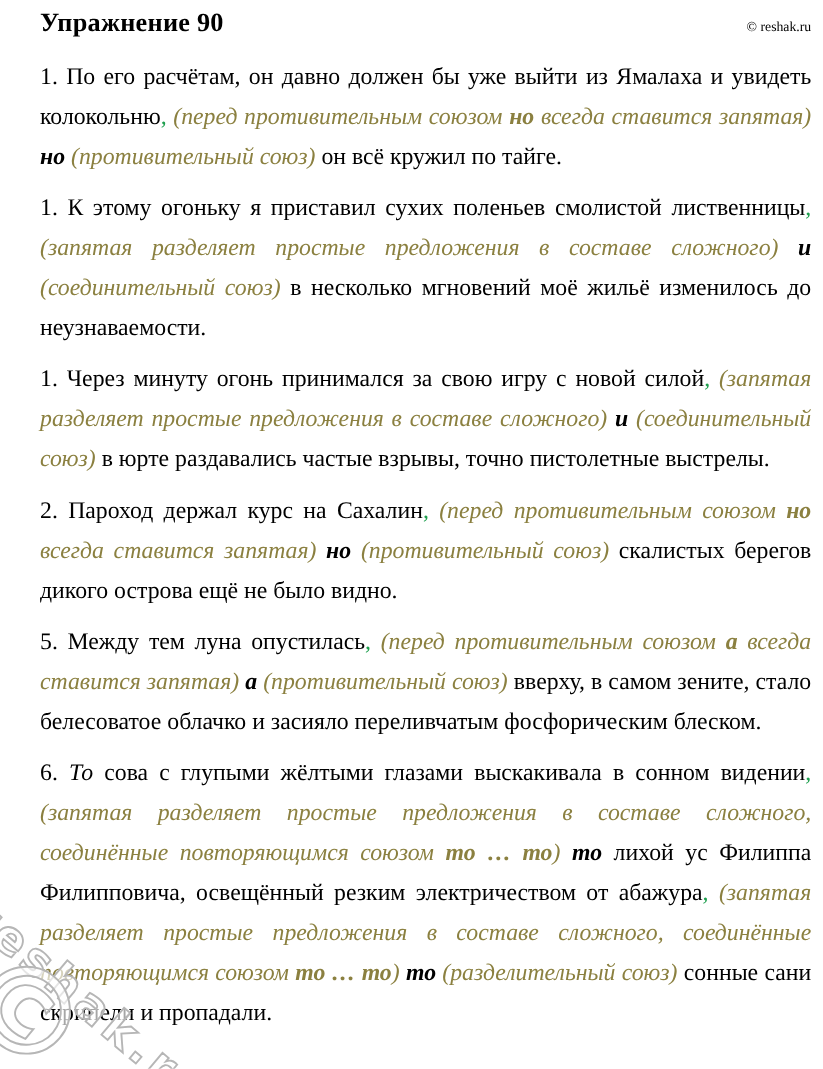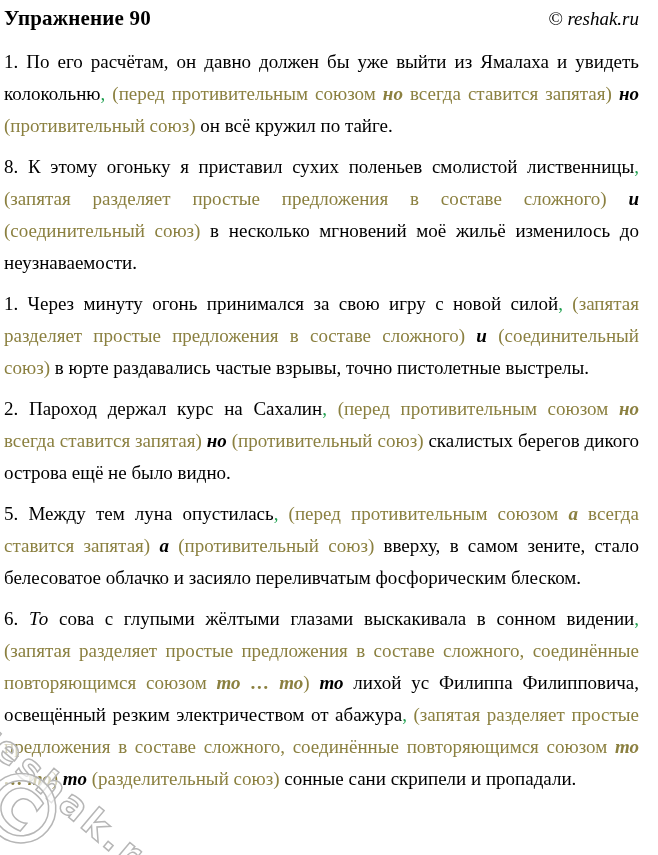--- a/index.html
+++ b/index.html
@@ -13,48 +13,48 @@
   body {
     width: 658px;
     height: 855px;
     background: #ffffff;
     font-family: "Liberation Serif", serif;
     position: relative;
     overflow: hidden;
     color: var(--text-color);
   }
   .page {
-    padding: 6px 19px 0 4px;
+    padding: 6px 9px 0 4px;
     position: relative;
     z-index: 1;
+    margin-left: 28px;
   }
   .header {
     display: flex;
     justify-content: space-between;
     align-items: baseline;
     margin-bottom: 15px;
   }
   .title {
     font-size: 21px;
     font-weight: bold;
     letter-spacing: 0.2px;
   }
   .copyright {
-    font-size: 19px;
-    font-style: italic;
+    font-size: 11px;
   }
   .content p {
     font-size: 19px;
     line-height: 32px;
     text-align: justify;
     margin: 0 0 9px 0;
   }
   .sg-n  { color: var(--text-color); }
   .sg-g  { color: var(--comma-color); }
-  .sg-a  { color: var(--ann-color); }
+  .sg-a  { color: var(--ann-color); font-style: italic; }
   .sg-ab { color: var(--ann-color); font-style: italic; font-weight: bold; }
   .sg-c  { color: var(--text-color); font-style: italic; font-weight: bold; }
   .sg-i  { color: var(--text-color); font-style: italic; }
 
   .watermark {
     position: absolute;
     left: 0; top: 0;
     width: 658px; height: 855px;
     pointer-events: none;
     z-index: 2;
@@ -87,21 +87,21 @@
 </head>
 <body>
 
 <div class="page">
   <div class="header">
     <span class="title">Упражнение 90</span>
     <span class="copyright">© reshak.ru</span>
   </div>
   <div class="content">
       <p><span class="sg-n">1. По его расчётам, он давно должен бы уже выйти из Ямалаха и увидеть колокольню</span><span class="sg-g">,</span><span class="sg-a"> (перед противительным союзом </span><span class="sg-ab">но</span><span class="sg-a"> всегда ставится запятая) </span><span class="sg-c">но</span><span class="sg-a"> (противительный союз) </span><span class="sg-n">он всё кружил по тайге.</span></p>
-      <p><span class="sg-n">8. К этому огоньку я приставил сухих поленьев смолистой лиственницы</span><span class="sg-g">,</span><span class="sg-a"> (запятая разделяет простые предложения в составе сложного) </span><span class="sg-c">и</span><span class="sg-a"> (соединительный союз) </span><span class="sg-n">в несколько мгновений моё жильё изменилось до неузнаваемости.</span></p>
+      <p><span class="sg-n">1. К этому огоньку я приставил сухих поленьев смолистой лиственницы</span><span class="sg-g">,</span><span class="sg-a"> (запятая разделяет простые предложения в составе сложного) </span><span class="sg-c">и</span><span class="sg-a"> (соединительный союз) </span><span class="sg-n">в несколько мгновений моё жильё изменилось до неузнаваемости.</span></p>
       <p><span class="sg-n">1. Через минуту огонь принимался за свою игру с новой силой</span><span class="sg-g">,</span><span class="sg-a"> (запятая разделяет простые предложения в составе сложного) </span><span class="sg-c">и</span><span class="sg-a"> (соединительный союз) </span><span class="sg-n">в юрте раздавались частые взрывы, точно пистолетные выстрелы.</span></p>
       <p><span class="sg-n">2. Пароход держал курс на Сахалин</span><span class="sg-g">,</span><span class="sg-a"> (перед противительным союзом </span><span class="sg-ab">но</span><span class="sg-a"> всегда ставится запятая) </span><span class="sg-c">но</span><span class="sg-a"> (противительный союз) </span><span class="sg-n">скалистых берегов дикого острова ещё не было видно.</span></p>
       <p><span class="sg-n">5. Между тем луна опустилась</span><span class="sg-g">,</span><span class="sg-a"> (перед противительным союзом </span><span class="sg-ab">а</span><span class="sg-a"> всегда ставится запятая) </span><span class="sg-c">а</span><span class="sg-a"> (противительный союз) </span><span class="sg-n">вверху, в самом зените, стало белесоватое облачко и засияло переливчатым фосфорическим блеском.</span></p>
       <p><span class="sg-n">6. </span><span class="sg-i">То</span><span class="sg-n"> сова с глупыми жёлтыми глазами выскакивала в сонном видении</span><span class="sg-g">,</span><span class="sg-a"> (запятая разделяет простые предложения в составе сложного, соединённые повторяющимся союзом </span><span class="sg-ab">то … то</span><span class="sg-a">) </span><span class="sg-c">то</span><span class="sg-n"> лихой ус Филиппа Филипповича, освещённый резким электричеством от абажура</span><span class="sg-g">,</span><span class="sg-a"> (запятая разделяет простые предложения в составе сложного, соединённые повторяющимся союзом </span><span class="sg-ab">то … то</span><span class="sg-a">) </span><span class="sg-c">то</span><span class="sg-a"> (разделительный союз) </span><span class="sg-n">сонные сани скрипели и пропадали.</span></p>
     </div>
 </div>
 
 <div class="watermark">
   <span class="wm-text">reshak.ru</span>
   <span class="wm-symbol">©</span>

